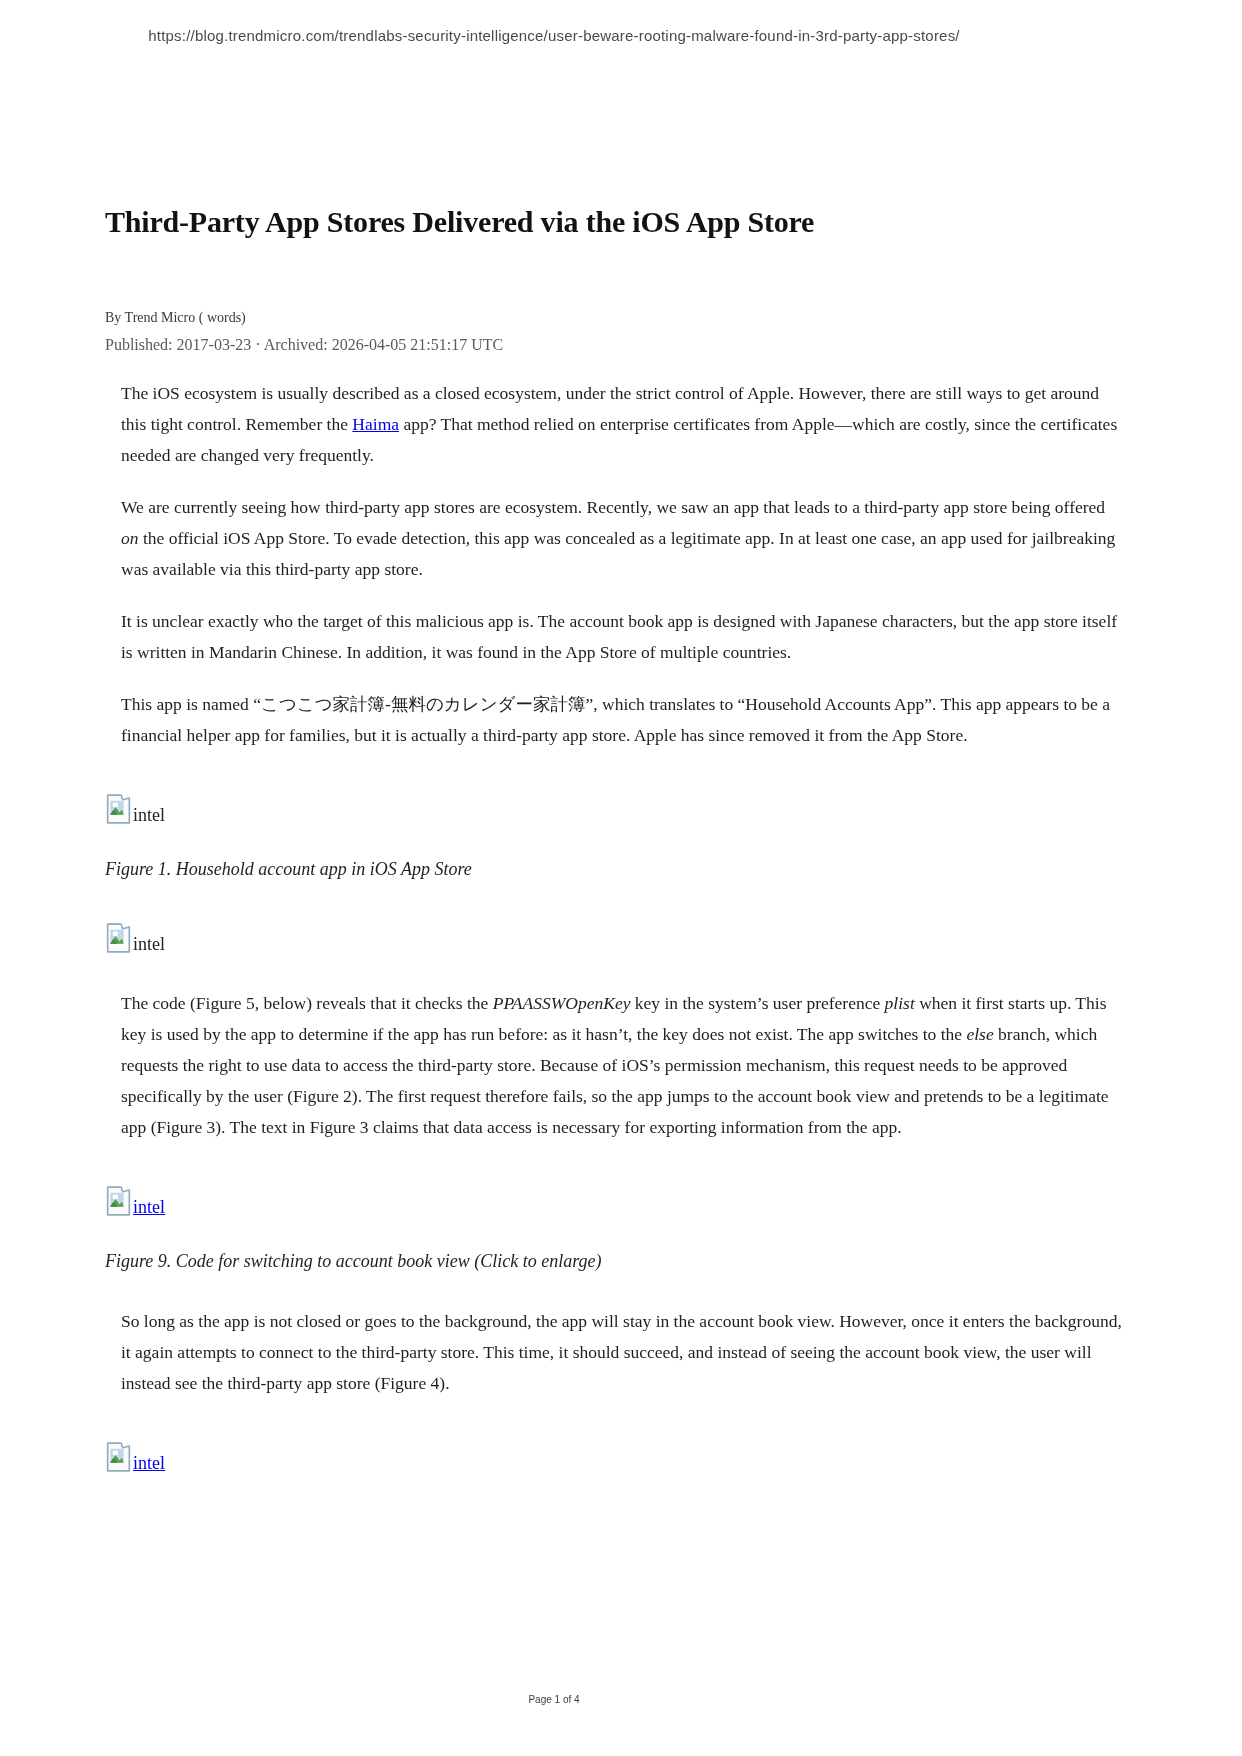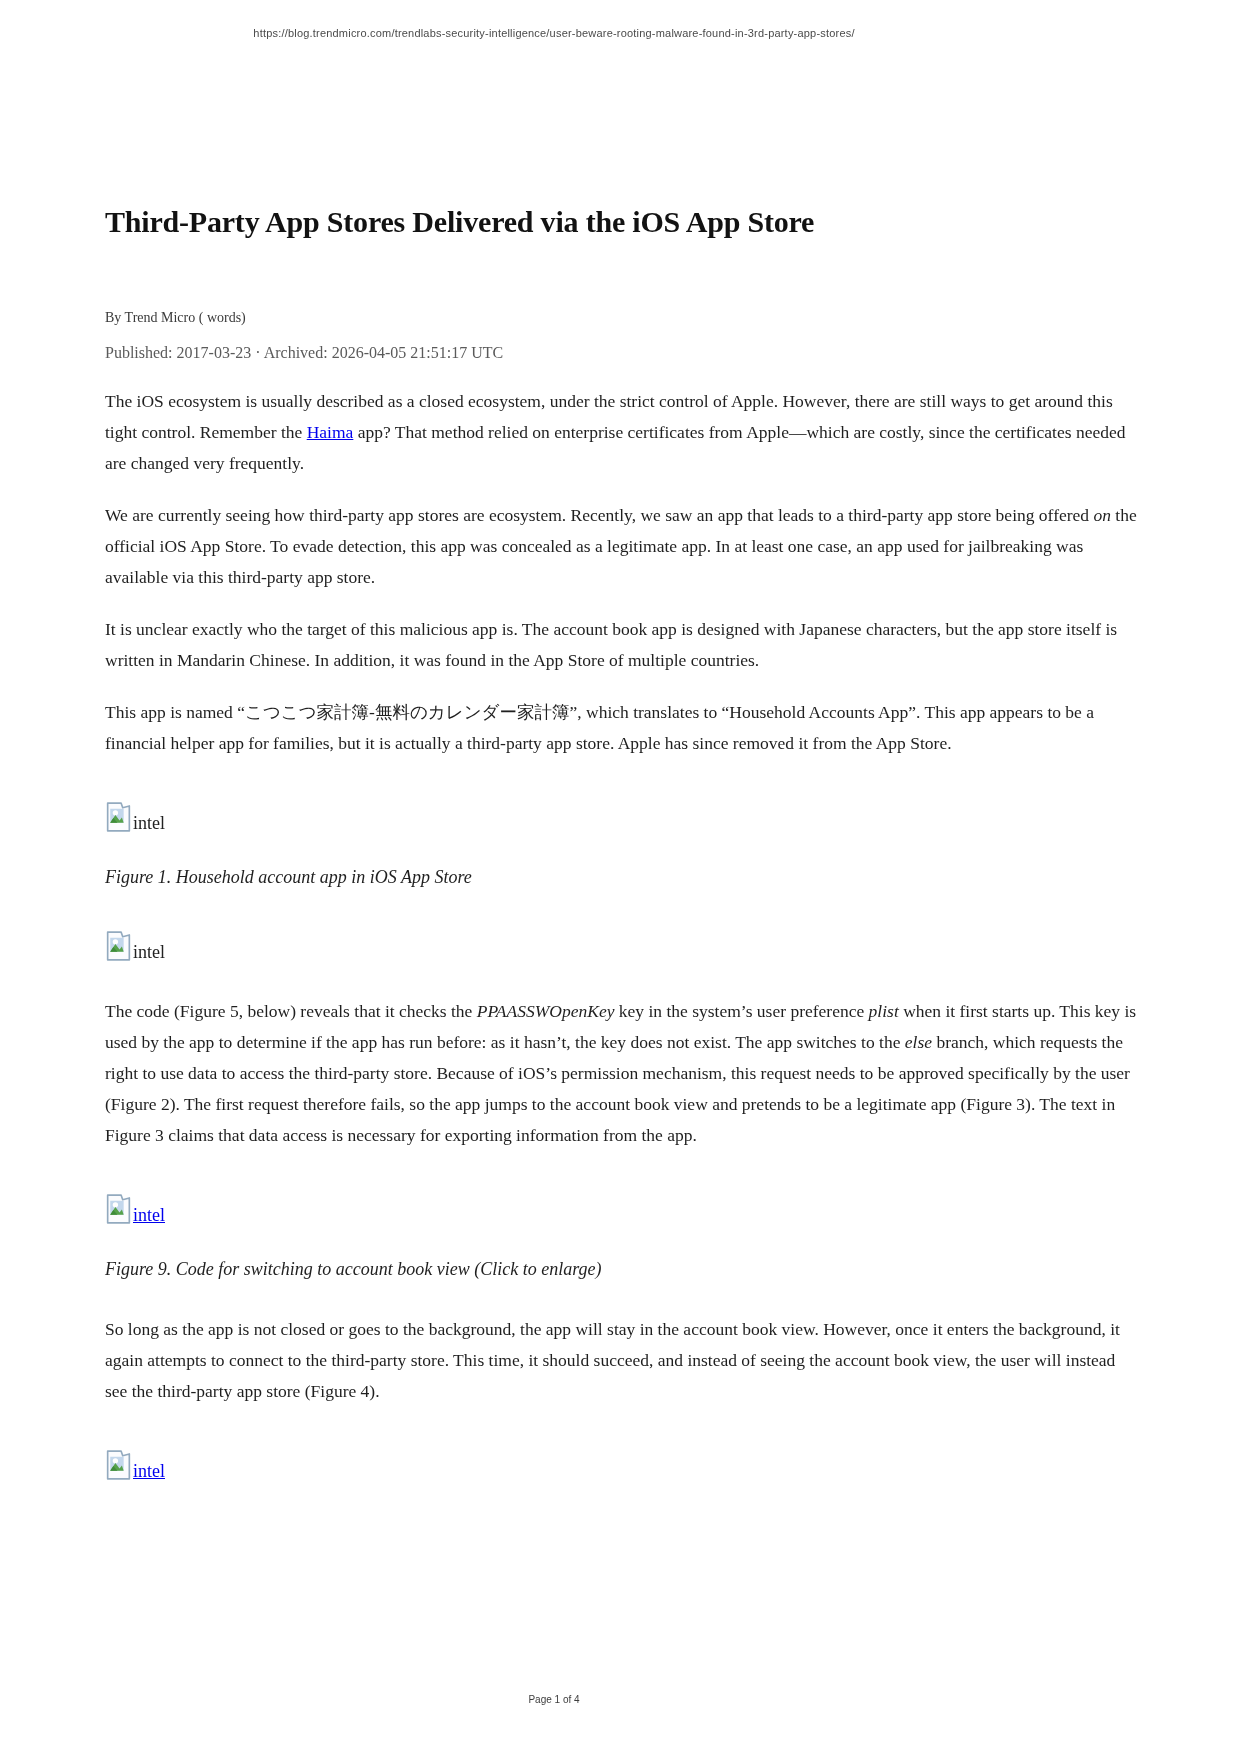--- a/index.html
+++ b/index.html
@@ -12,21 +12,21 @@
     font-family: "Liberation Serif", "DejaVu Serif", serif;
     color: #1f1f1f;
   }
   .print-header {
     position: absolute;
     top: 27px;
     left: 0;
     width: 1108px;
     text-align: center;
     font-family: "Liberation Sans", "DejaVu Sans", sans-serif;
-    font-size: 11px;
+    font-size: 15px;
     color: #4a4a4a;
     letter-spacing: 0.2px;
   }
   .page-content {
     position: absolute;
     top: 16px;
     left: 105px;
     width: 1035px;
   }
   h1.title {
@@ -36,26 +36,26 @@
     font-weight: 700;
     color: #121212;
     letter-spacing: -0.2px;
   }
   .byline {
     margin-top: 70px;
     font-size: 14px;
     color: #3a3a3a;
   }
   .published {
-    margin-top: 18px;
+    margin-top: 10px;
     font-size: 16px;
     color: #5a5a5a;
   }
   p.body-para {
-    margin: 21px 0;
+    margin: 21px 16px;
     font-size: 17.5px;
     line-height: 31px;
     color: #1f1f1f;
   }
   p.body-para:first-of-type { margin-top: 24px; }
   a.lnk, a.alt-link {
     color: var(--link-color, #0000EE);
     text-decoration: underline;
     cursor: pointer;
   }

